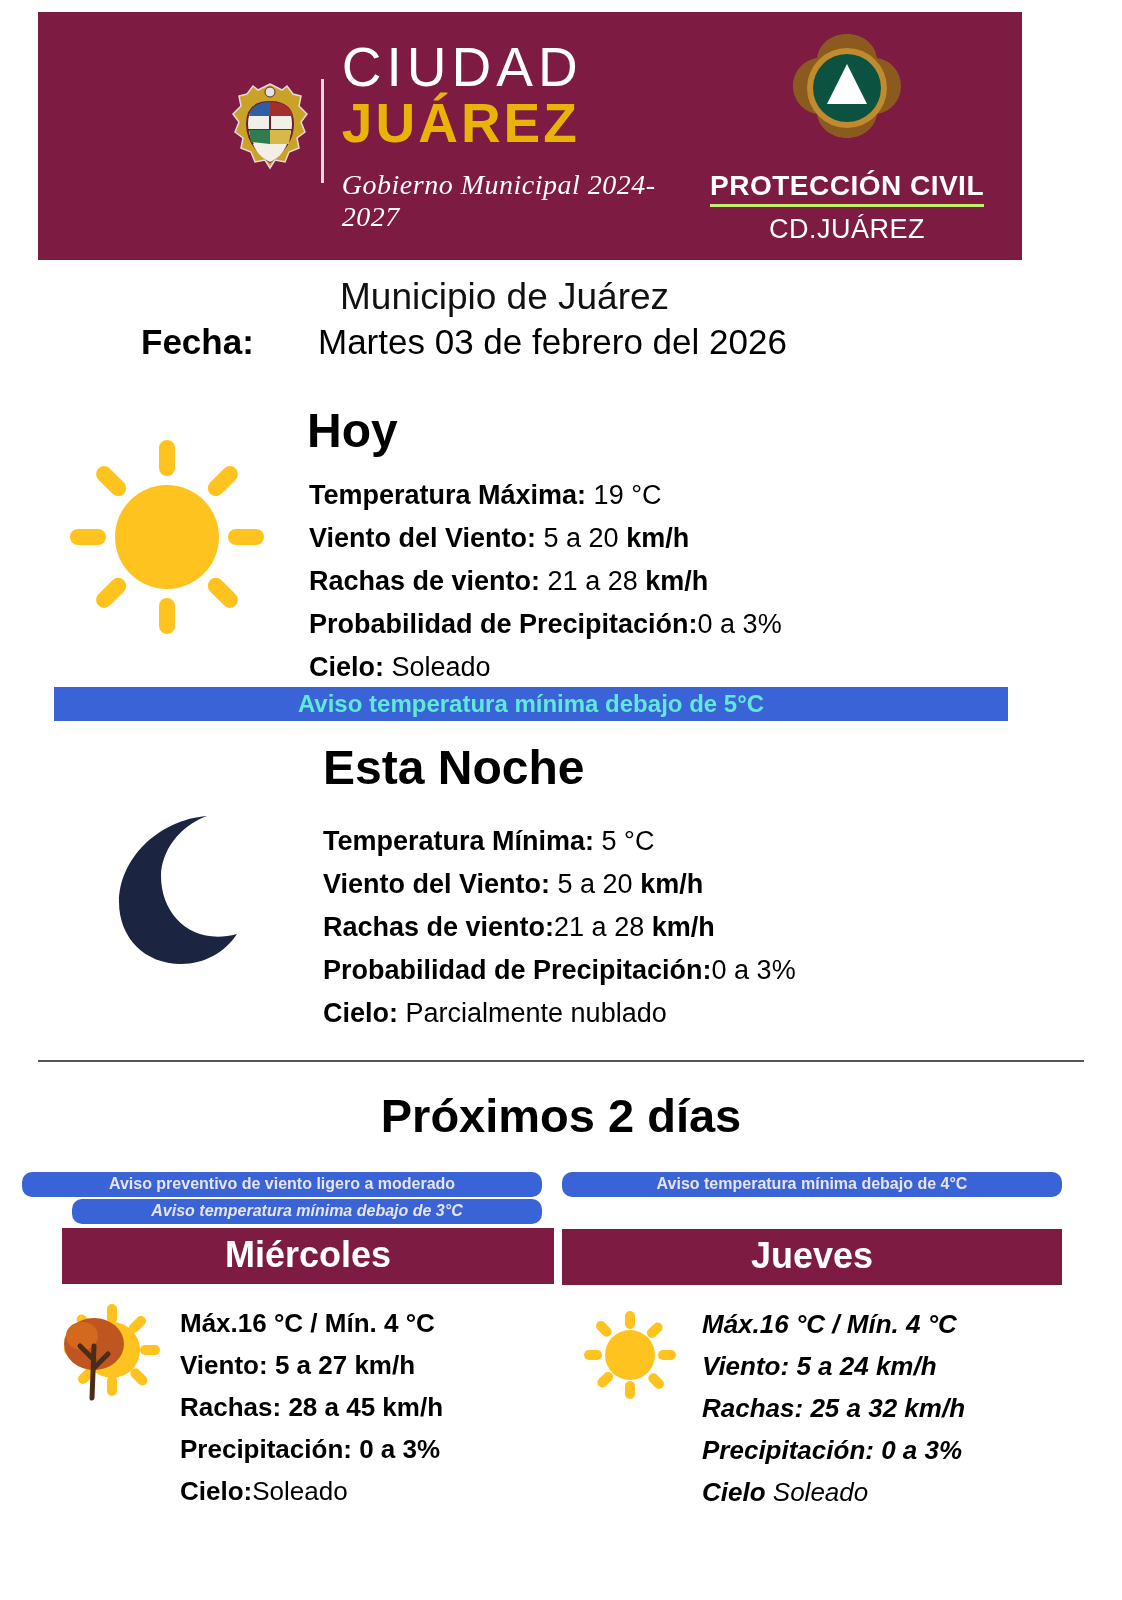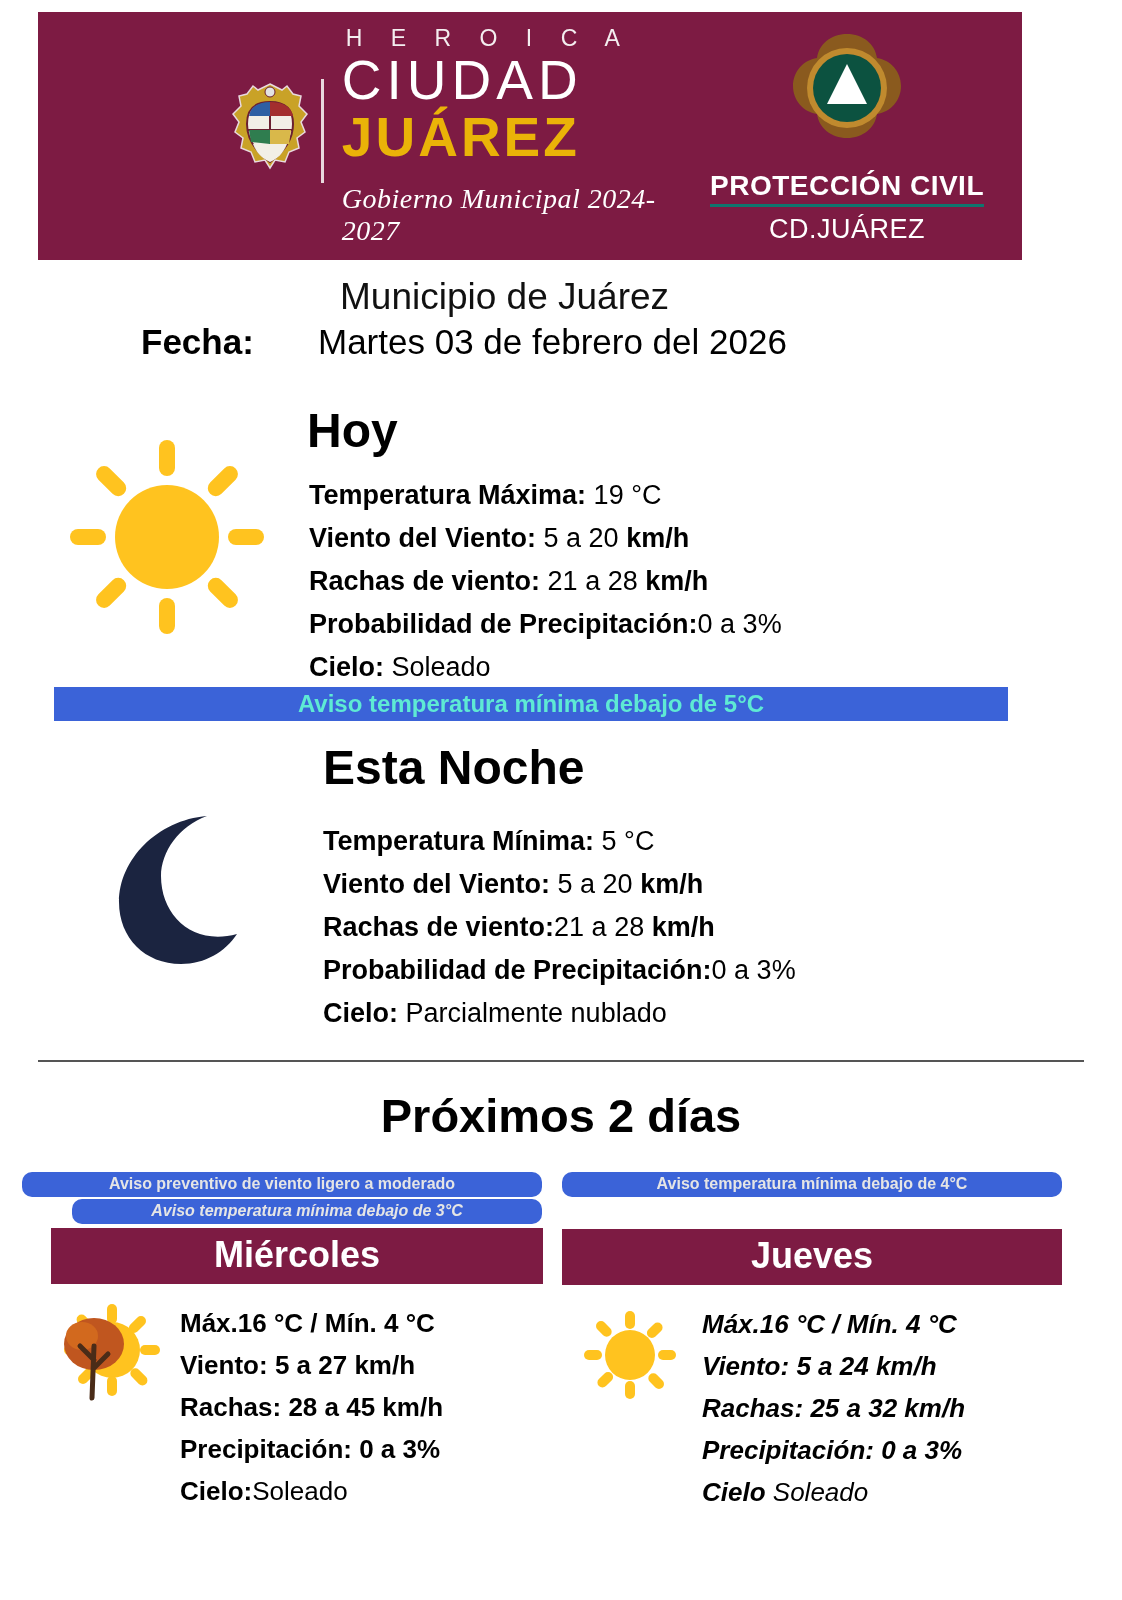--- a/index.html
+++ b/index.html
@@ -95,21 +95,21 @@
     align-items: center;
     justify-content: center;
     padding-right: 20px;
   }
   .pc-logo { width: 150px; height: 140px; }
   .pc-title {
     color: #ffffff;
     font-weight: bold;
     font-size: 28px;
     letter-spacing: 0.5px;
-    border-bottom: 3px solid #0f766e;
+    border-bottom: 3px solid #bef264;
     padding-bottom: 2px;
     margin-top: 2px;
   }
   .pc-sub {
     color: #ffffff;
     font-weight: normal;
     font-size: 27px;
     margin-top: 7px;
     letter-spacing: 0.5px;
   }
@@ -241,21 +241,21 @@
 
   .day-band {
     background: #7d1b43;
     color: #ffffff;
     font-size: 36px;
     font-weight: bold;
     text-align: center;
     padding: 6px 0 8px 0;
     margin-top: 4px;
   }
-  .col-left .day-band { margin-left: 29px; width: calc(100% - 28px); }
+  .col-left .day-band { margin-left: 40px; width: calc(100% - 28px); }
 
   .day-body {
     display: flex;
     margin-top: 18px;
   }
   .day-icon {
     width: 130px;
     flex: none;
     position: relative;
     height: 110px;
@@ -283,21 +283,20 @@
           <path d="M43 36 L66 36 C64 26 55 22 43 22 Z" fill="#a32e2e"></path>
           <path d="M22 50 L43 50 L43 64 L24 62 Z" fill="#2f7d4f"></path>
           <path d="M43 50 L64 50 L62 64 L43 64 Z" fill="#d9b84a"></path>
           <path d="M43 64 L60 64 C56 74 50 79 43 82 C36 79 30 74 26 64 Z" fill="#f2efe6"></path>
           <circle cx="43" cy="12" r="5" fill="#e3e3e3" stroke="#6b2030" stroke-width="1"></circle>
         </svg>
       </div>
     </div>
     <div class="divider-vert"></div>
     <div class="city-block">
-      <div class="heroica">H E R O I C A</div>
       <div class="ciudad">CIUDAD</div>
       <div class="juarez">JUÁREZ</div>
       <div class="gobierno">Gobierno Municipal 2024-2027</div>
     </div>
   </div>
   <div class="pc-block">
     <div class="pc-logo">
       <svg width="150" height="140" viewBox="0 0 150 140">
         <g fill="#8a5a1e">
           <path d="M75 6 c16 0 28 10 30 24 c14 2 24 14 24 28 c0 14 -10 26 -24 28 c-2 14 -14 24 -30 24 c-16 0 -28 -10 -30 -24 c-14 -2 -24 -14 -24 -28 c0 -14 10 -26 24 -28 c2 -14 14 -24 30 -24 z"></path>

